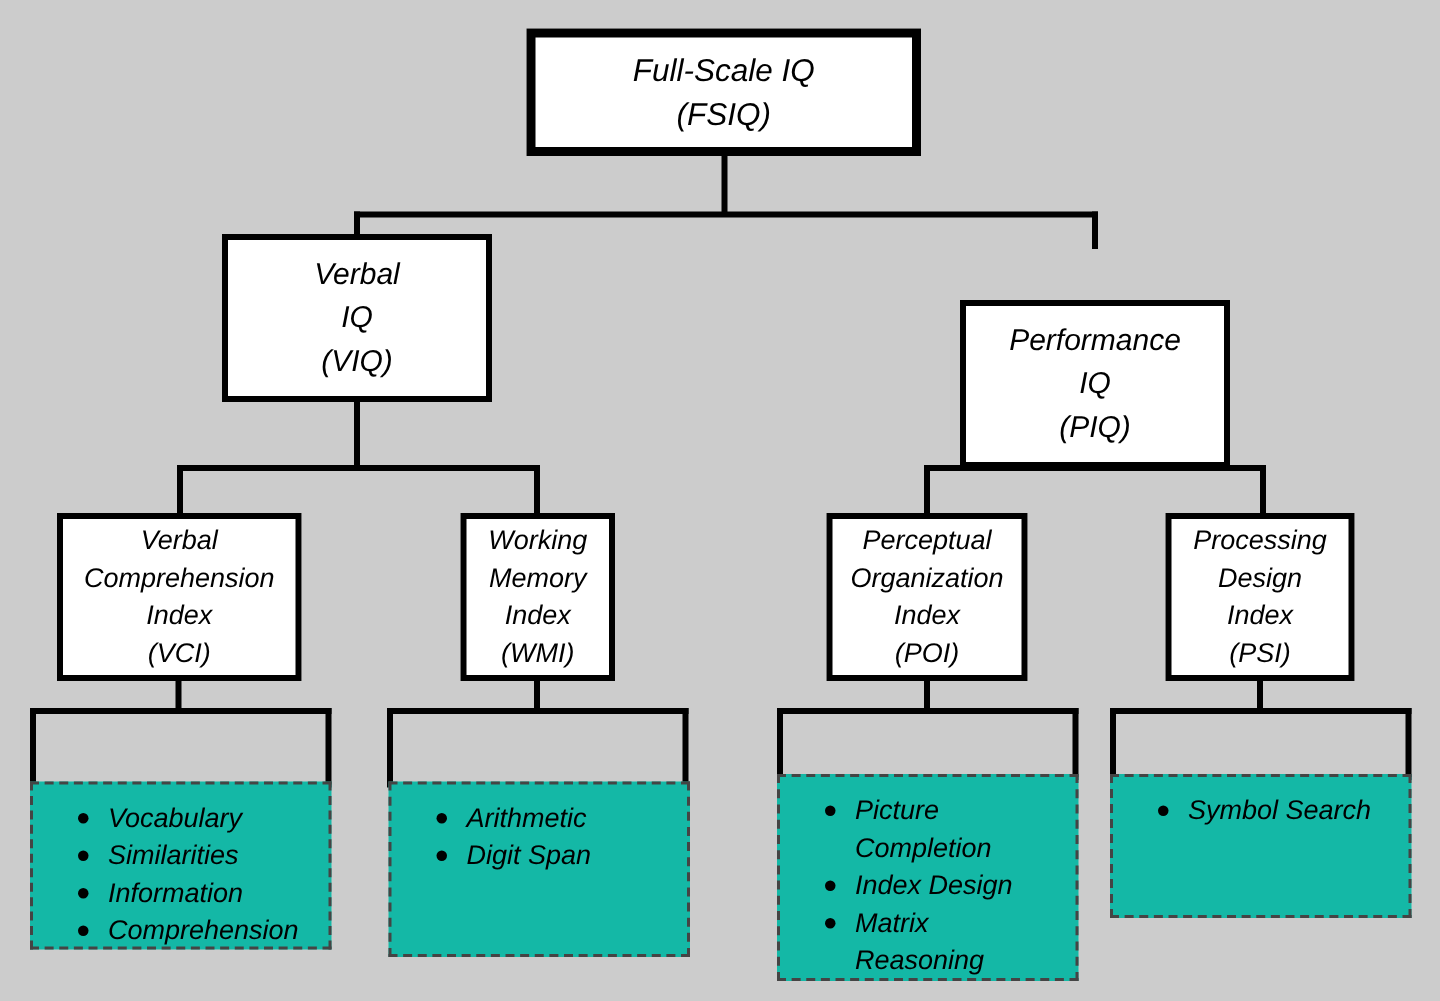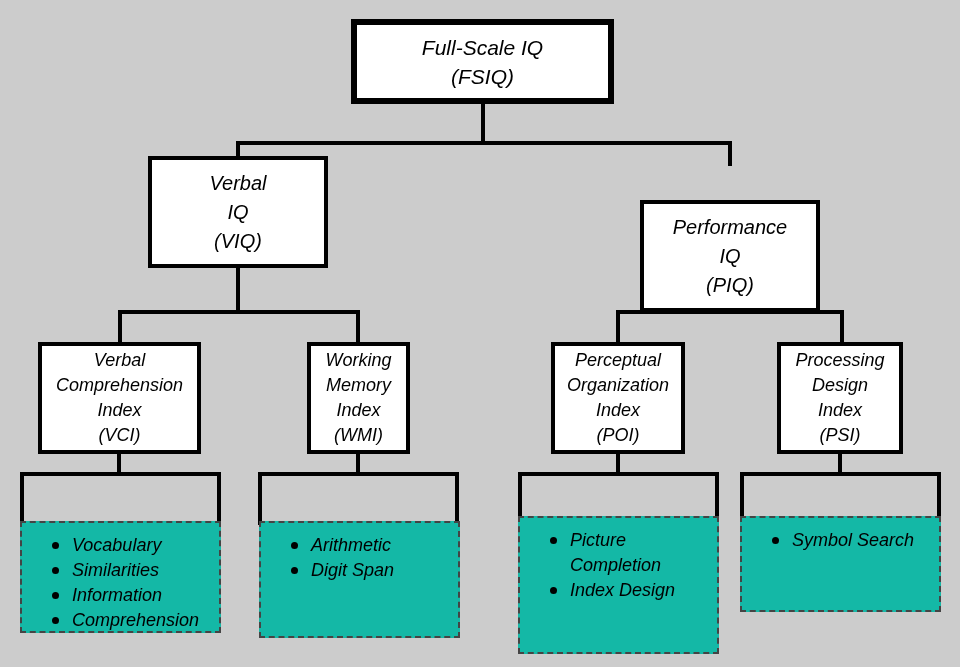--- a/index.html
+++ b/index.html
@@ -199,20 +199,22 @@
       <li><span class="dot"></span><span>Arithmetic</span></li>
       <li><span class="dot"></span><span>Digit Span</span></li>
     </ul>
   </div>
 
   <div class="subtests" style="left:518px; top:516px; width:201px; height:138px;">
     <ul>
       <li><span class="dot"></span><span>Picture
 Completion</span></li>
       <li><span class="dot"></span><span>Index Design</span></li>
+      <li><span class="dot"></span><span>Matrix
+Reasoning</span></li>
     </ul>
   </div>
 
   <div class="subtests" style="left:740px; top:516px; width:201px; height:96px;">
     <ul>
       <li><span class="dot"></span><span>Symbol Search</span></li>
     </ul>
   </div>
 
 </div>

